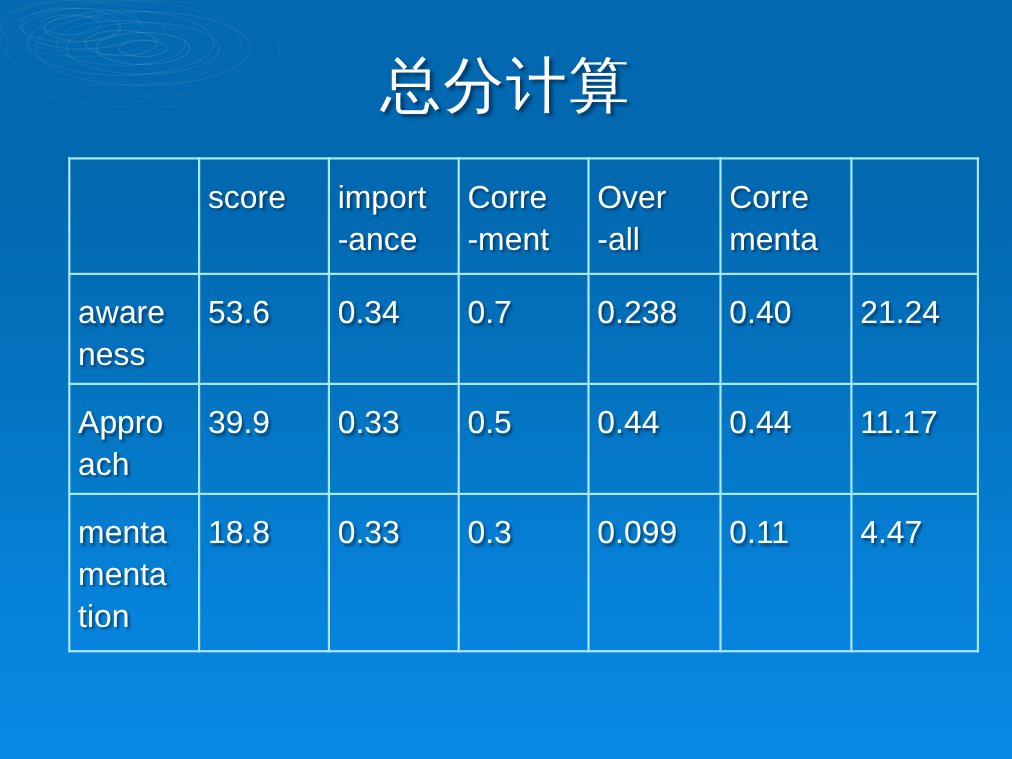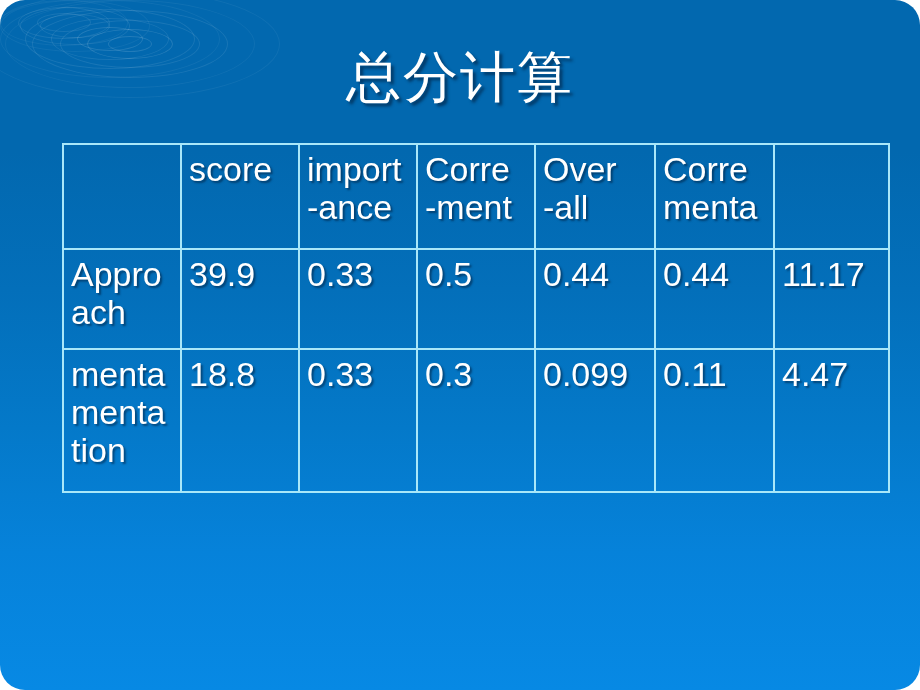--- a/index.html
+++ b/index.html
@@ -18,21 +18,20 @@
     width: 920px;
     height: 690px;
     background: linear-gradient(to bottom,
         #0268af 0%,
         #0268af 22%,
         #036fba 42%,
         #0479c9 62%,
         #0682da 80%,
         #0789e4 100%);
     overflow: hidden;
-    border-radius: 25px;
   }
 
   
   .ripples {
     position: absolute;
     inset: 0;
     pointer-events: none;
   }
   .ripple {
     position: absolute;
@@ -93,24 +92,24 @@
     left: 62px;
     top: 143px;
     width: 826px;
     border-collapse: collapse;
     table-layout: fixed;
   }
   #score-table td {
     border: 2px solid #a9e7f9;
     color: #ffffff;
     font-family: "Liberation Sans", sans-serif;
-    font-size: 34px;
+    font-size: 29px;
     line-height: 38px;
     vertical-align: top;
-    padding: 5px 7px 6px 7px;
+    padding: 16px 7px 6px 7px;
     text-shadow: 2px 2px 2px rgba(0,22,48,0.5);
     word-break: break-word;
     box-sizing: border-box;
     margin-left: 48px;
   }
   #score-table tr.header-row td { height: 105px; }
   #score-table tr.data-row    td { height: 100px; }
   #score-table tr.tall-row    td { height: 143px; }
 
   
@@ -186,20 +185,32 @@
           <span class="cellline">Over</span>
           <span class="cellline">-all</span>
         </td>
         <td>
           <span class="cellline">Corre</span>
           <span class="cellline">menta</span>
         </td>
         <td></td>
       </tr>
 
+      <tr class="data-row">
+        <td>
+          <span class="cellline">aware</span>
+          <span class="cellline">ness</span>
+        </td>
+        <td>53.6</td>
+        <td>0.34</td>
+        <td>0.7</td>
+        <td>0.238</td>
+        <td>0.40</td>
+        <td>21.24</td>
+      </tr>
 
       <tr class="data-row">
         <td>
           <span class="cellline">Appro</span>
           <span class="cellline">ach</span>
         </td>
         <td>39.9</td>
         <td>0.33</td>
         <td>0.5</td>
         <td>0.44</td>

